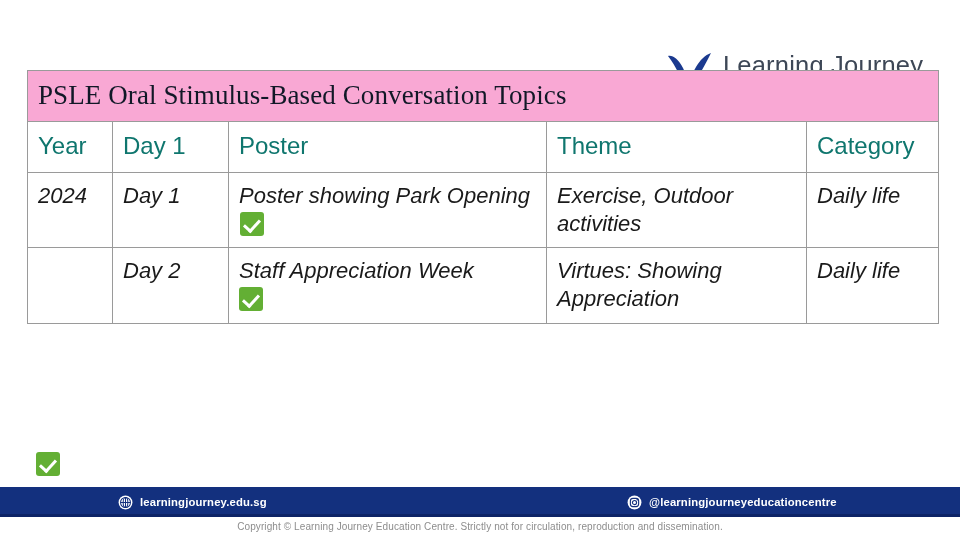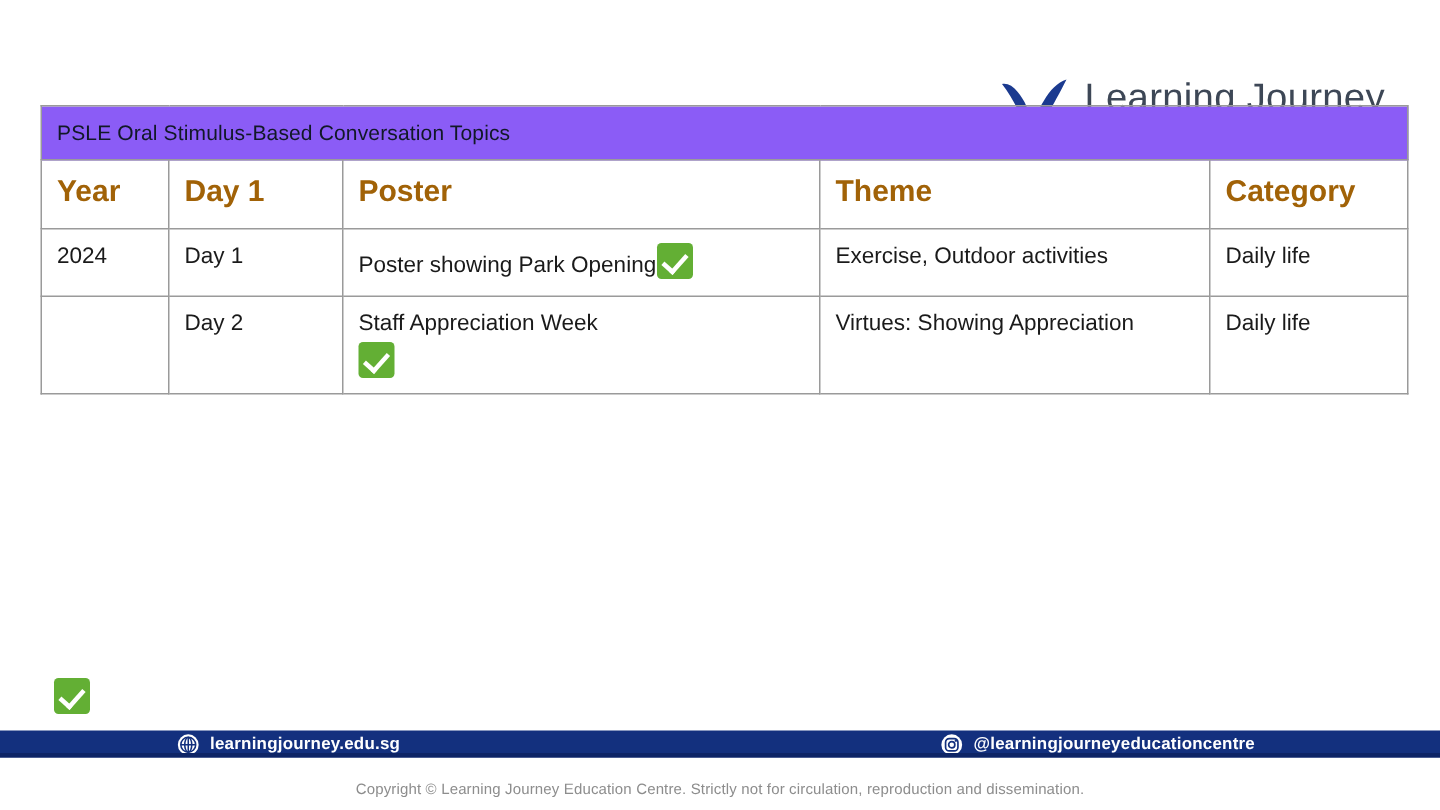--- a/index.html
+++ b/index.html
@@ -41,38 +41,40 @@
     table-layout: fixed;
   }
   .tbl td, .tbl th {
     border: 1px solid #9a9a9a;
     vertical-align: top;
     padding: 9px 10px 10px 10px;
     text-align: left;
     font-weight: 400;
   }
   .title-cell {
-    background: #8b5cf6;
-    font-size: 14px;
+    background: #f9a8d4;
+    font-size: 27px;
     font-weight: bold;
     color: #111827;
     padding: 13px 12px 14px 12px;
     letter-spacing: .1px;
+    font-family: Liberation Serif, serif;
   }
   .hdr td {
-    font-size: 20px;
-    font-weight: bold;
-    color: #a16207;
+    font-size: 24px;
+    font-weight: normal;
+    color: #0f766e;
     padding: 10px 10px 12px 10px;
   }
   .body-cell {
-    font-size: 15px;
+    font-size: 22px;
     color: #1a1a1a;
     line-height: 1.26;
     padding: 11px 10px 14px 10px;
+    font-style: italic;
   }
   .c-year     { width: 85px; }
   .c-day      { width: 116px; }
   .c-topic    { width: 318px; }
   .c-theme    { width: 260px; }
   .c-category { width: 132px; }
 
   
   .ck {
     display: inline-block;
@@ -101,21 +103,21 @@
     font-style: italic;
     color: #1d5a57;
     display: flex; align-items: center; gap: 7px;
     white-space: pre;
   }
   .footnote .ck { vertical-align: middle; margin-left: 0; }
 
   
   .footer-bar {
     position: absolute; left: 0; top: 487px;
-    width: 960px; height: 18px;
+    width: 960px; height: 30px;
     background: #13307e;
     display: flex; align-items: center;
   }
   .footer-bar::after {
     content: ""; position: absolute; left: 0; bottom: 0;
     width: 100%; height: 3px; background: #0d2466;
   }
   .fitem {
     display: flex; align-items: center; gap: 7px;
     color: #ffffff; font-size: 11.3px; font-weight: bold;

